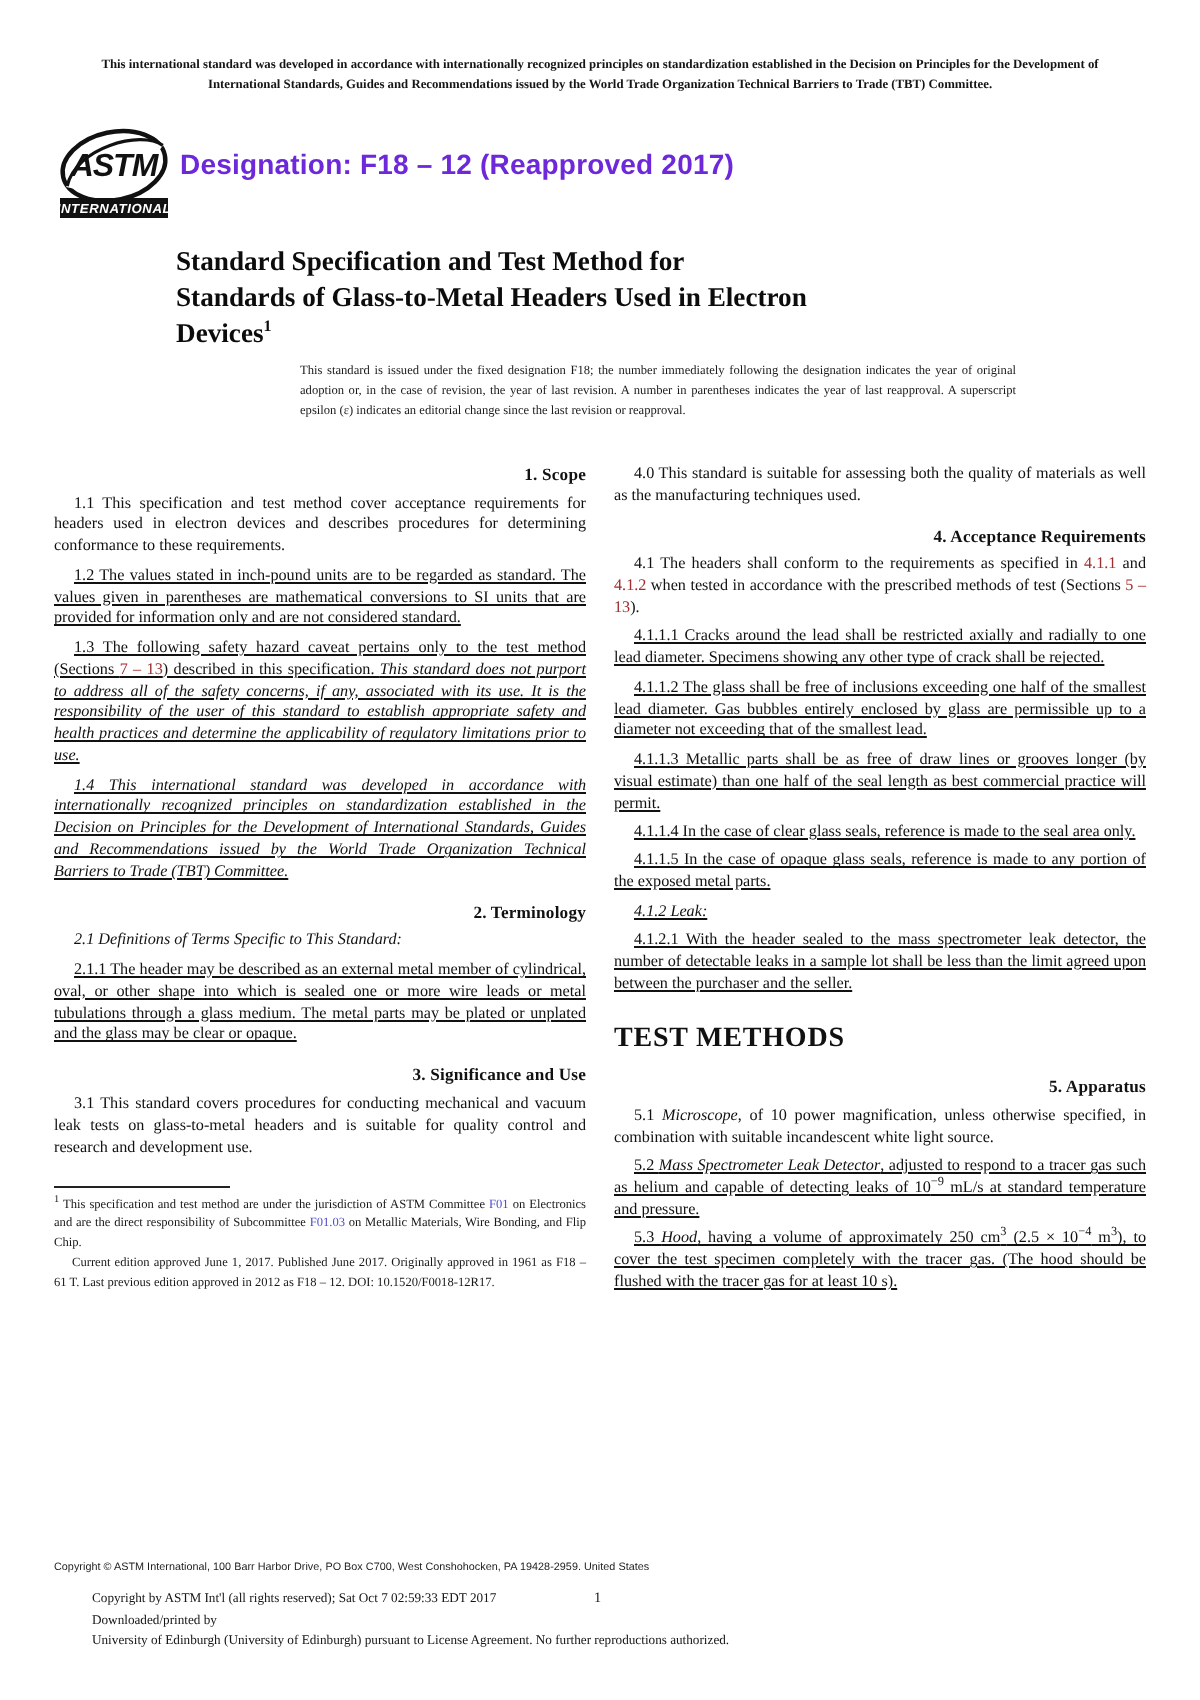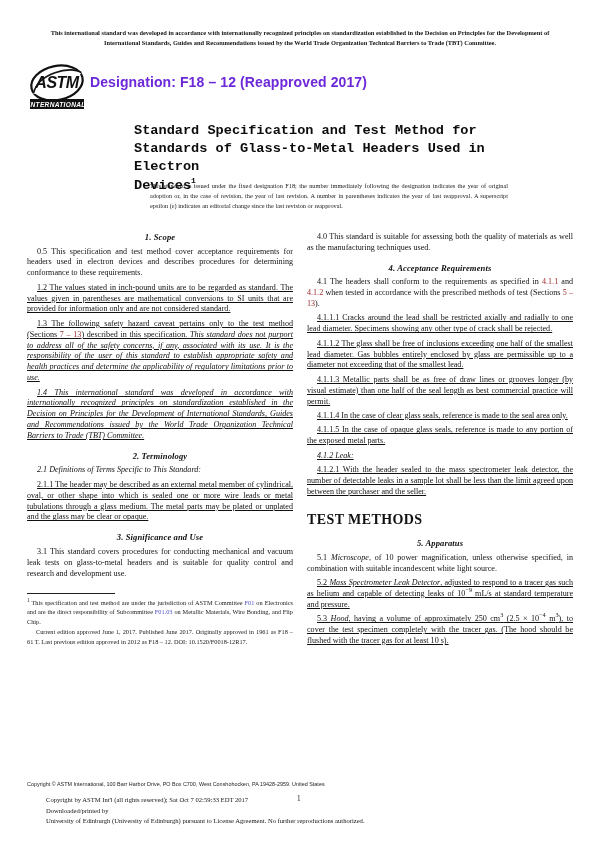--- a/index.html
+++ b/index.html
@@ -62,26 +62,25 @@
     letter-spacing: 0.1px;
     color: #6d28d9;
   }
 
   
   .doc-title {
     position: absolute;
     left: 88px;
     top: 122px;
     width: 420px;
-    font-family: Liberation Mono, monospace;
+    font-family: Liberation Serif, serif;
     font-size: 13.6px;
     font-weight: bold;
     line-height: 1.34;
     color: #0c0c0c;
-    margin-left: 46px;
   }
   .doc-title sup {
     font-size: 8px;
     vertical-align: super;
     line-height: 0;
   }
 
   
   .issue-note {
     position: absolute;
@@ -104,23 +103,22 @@
     text-align: justify;
     color: #111;
   }
   .col-left  { left: 27px; }
   .col-right { left: 307px; }
 
   h2.sec {
     font-size: 8.6px;
     font-weight: bold;
     margin: 9px 0 3px 0;
-    text-align: center;
+    text-align: right;
     letter-spacing: 0.1px;
-    font-style: italic;
   }
   h2.sec:first-child { margin-top: 0; }
   .centered-head {
     text-align: left;
     font-weight: bold;
     font-size: 14px;
     margin: 13px 0 7px 0;
     letter-spacing: 0.4px;
   }
   p.para {
@@ -206,21 +204,21 @@
     <span>Standard Specification and Test Method for</span><br>
     <span>Standards of Glass-to-Metal Headers Used in Electron</span><br>
     <span>Devices</span><sup>1</sup>
   </div>
 
   <div class="issue-note">This standard is issued under the fixed designation F18; the number immediately following the designation indicates the year of original adoption or, in the case of revision, the year of last revision. A number in parentheses indicates the year of last reapproval. A superscript epsilon (ε) indicates an editorial change since the last revision or reapproval.</div>
 
   <div class="col col-left">
 
     <h2 class="sec">1. Scope</h2>
-    <p class="para">0.5 This specification and test method cover acceptance requirements for headers used in electron devices and describes procedures for determining conformance to these requirements.</p>
+    <p class="para">1.1 This specification and test method cover acceptance requirements for headers used in electron devices and describes procedures for determining conformance to these requirements.</p>
     <p class="para">1.2 The values stated in inch-pound units are to be regarded as standard. The values given in parentheses are mathematical conversions to SI units that are provided for information only and are not considered standard.</p>
     <p class="para">1.3 The following safety hazard caveat pertains only to the test method (Sections <span class="lnk">7 – 13</span>) described in this specification. <span class="i">This standard does not purport to address all of the safety concerns, if any, associated with its use. It is the responsibility of the user of this standard to establish appropriate safety and health practices and determine the applicability of regulatory limitations prior to use.</span></p>
     <p class="para ital">1.4 This international standard was developed in accordance with internationally recognized principles on standardization established in the Decision on Principles for the Development of International Standards, Guides and Recommendations issued by the World Trade Organization Technical Barriers to Trade (TBT) Committee.</p>
 
     <h2 class="sec">2. Terminology</h2>
     <p class="para ital">2.1 Definitions of Terms Specific to This Standard:</p>
     <p class="para">2.1.1 The header may be described as an external metal member of cylindrical, oval, or other shape into which is sealed one or more wire leads or metal tubulations through a glass medium. The metal parts may be plated or unplated and the glass may be clear or opaque.</p>
 
     <h2 class="sec">3. Significance and Use</h2>
     <p class="para">3.1 This standard covers procedures for conducting mechanical and vacuum leak tests on glass-to-metal headers and is suitable for quality control and research and development use.</p>

